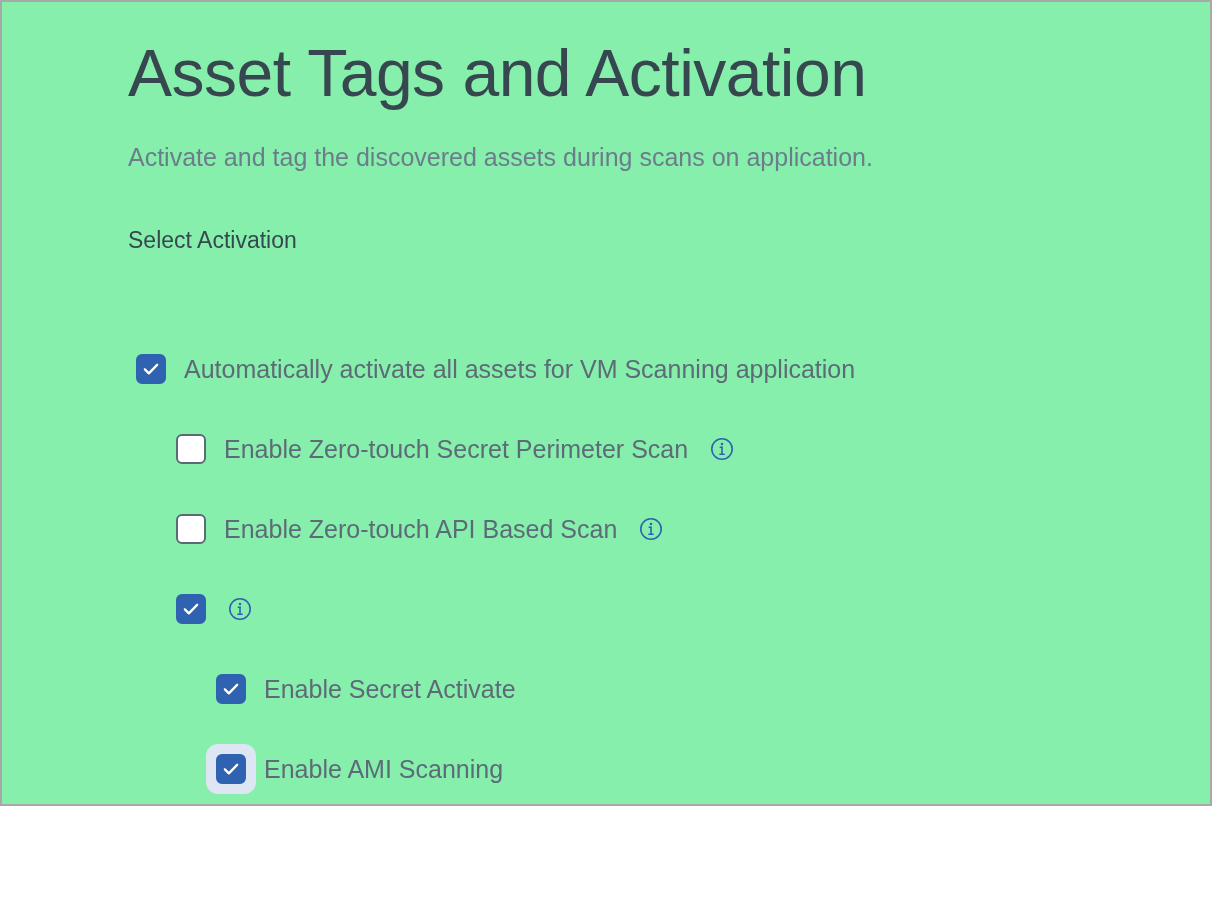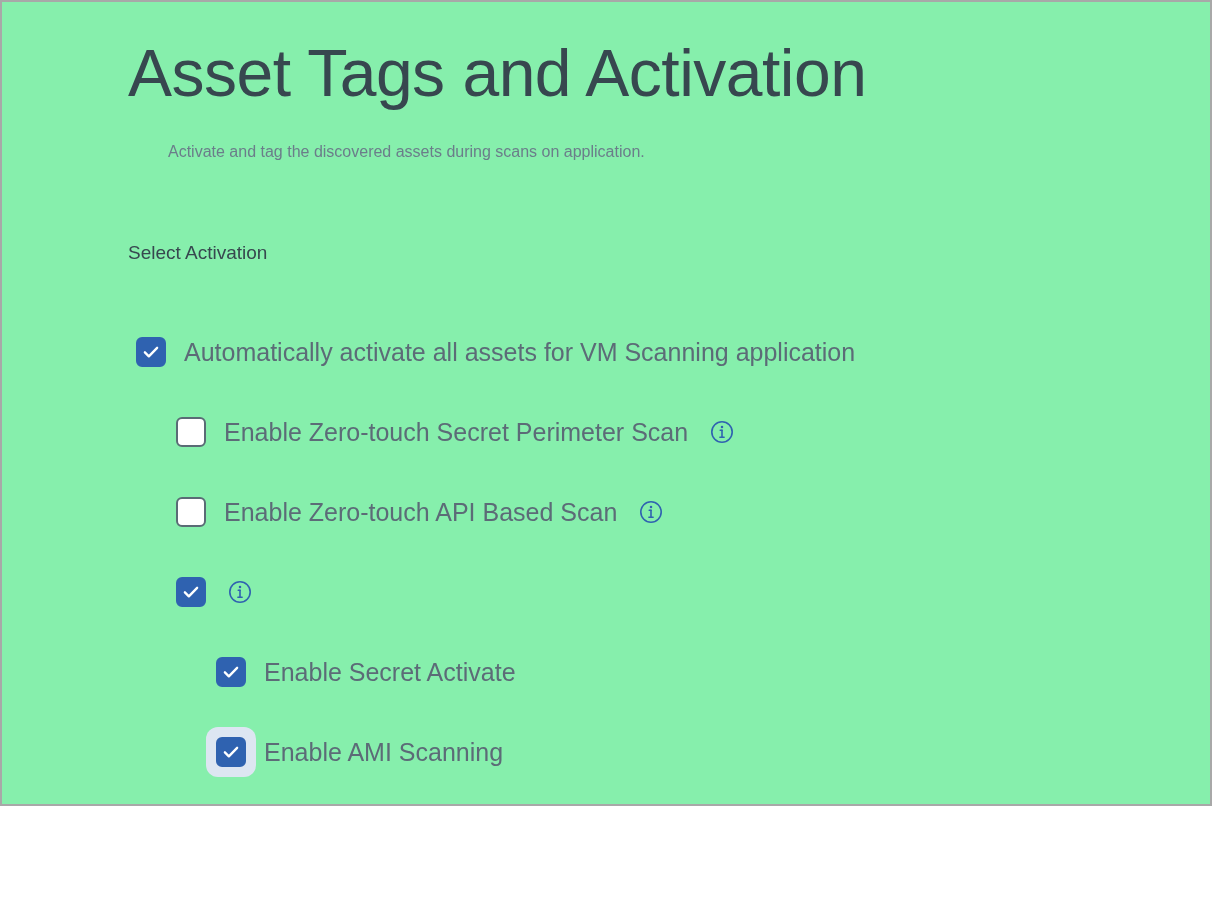--- a/index.html
+++ b/index.html
@@ -46,43 +46,42 @@
     line-height: 1.0;
     letter-spacing: -0.5px;
     color: #37474f;
     white-space: nowrap;
   }
 
   .page-subtitle {
     position: absolute;
     left: 0;
     top: 140px;
-    font-size: 16px;
+    font-size: 25px;
     font-weight: 400;
     line-height: 1.2;
     color: #6b7d8a;
     white-space: nowrap;
-    margin-left: 40px;
   }
 
   .section-label {
     position: absolute;
     left: 0;
-    top: 240px;
-    font-size: 19px;
+    top: 225px;
+    font-size: 23px;
     font-weight: 400;
     color: #37474f;
     white-space: nowrap;
   }
 
   
   .checkbox-list {
     position: absolute;
     left: 0;
-    top: 325px;
+    top: 342px;
     width: 1060px;
   }
 
   .cb-row {
     display: flex;
     align-items: center;
     height: 50px;
     margin-bottom: 30px;
     position: relative;
   }

